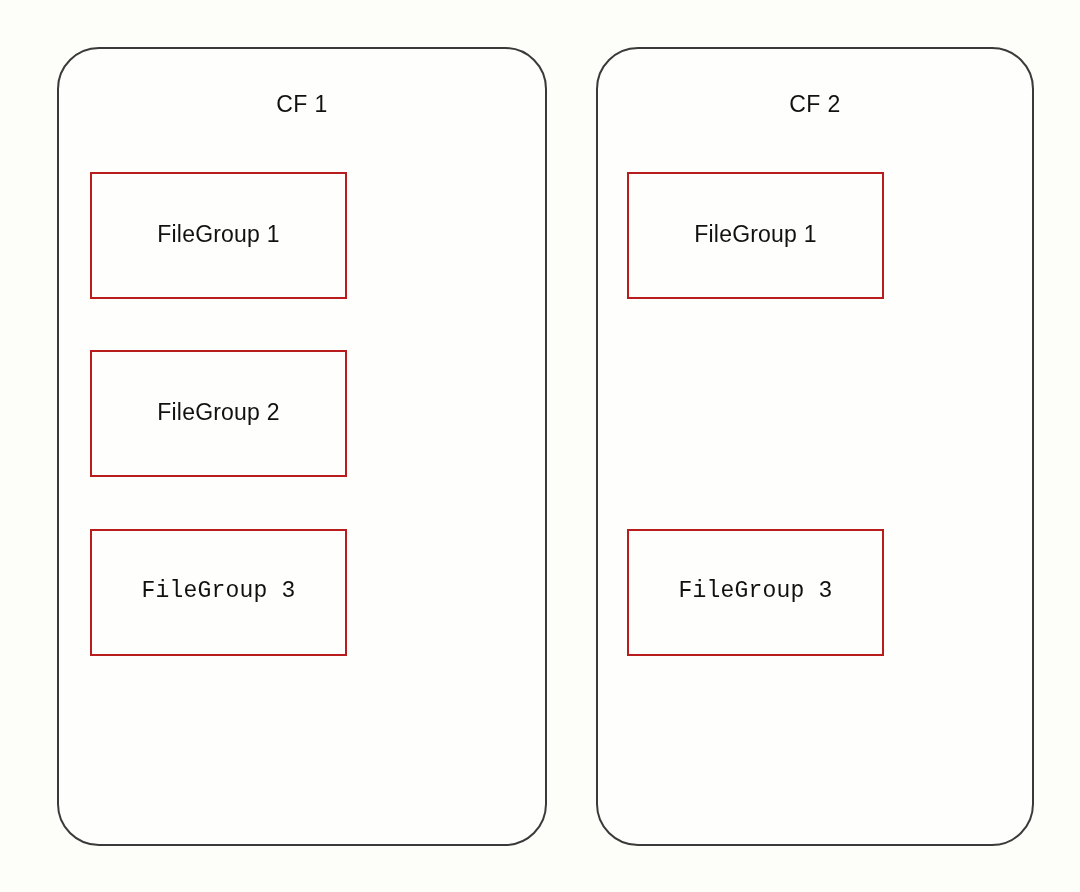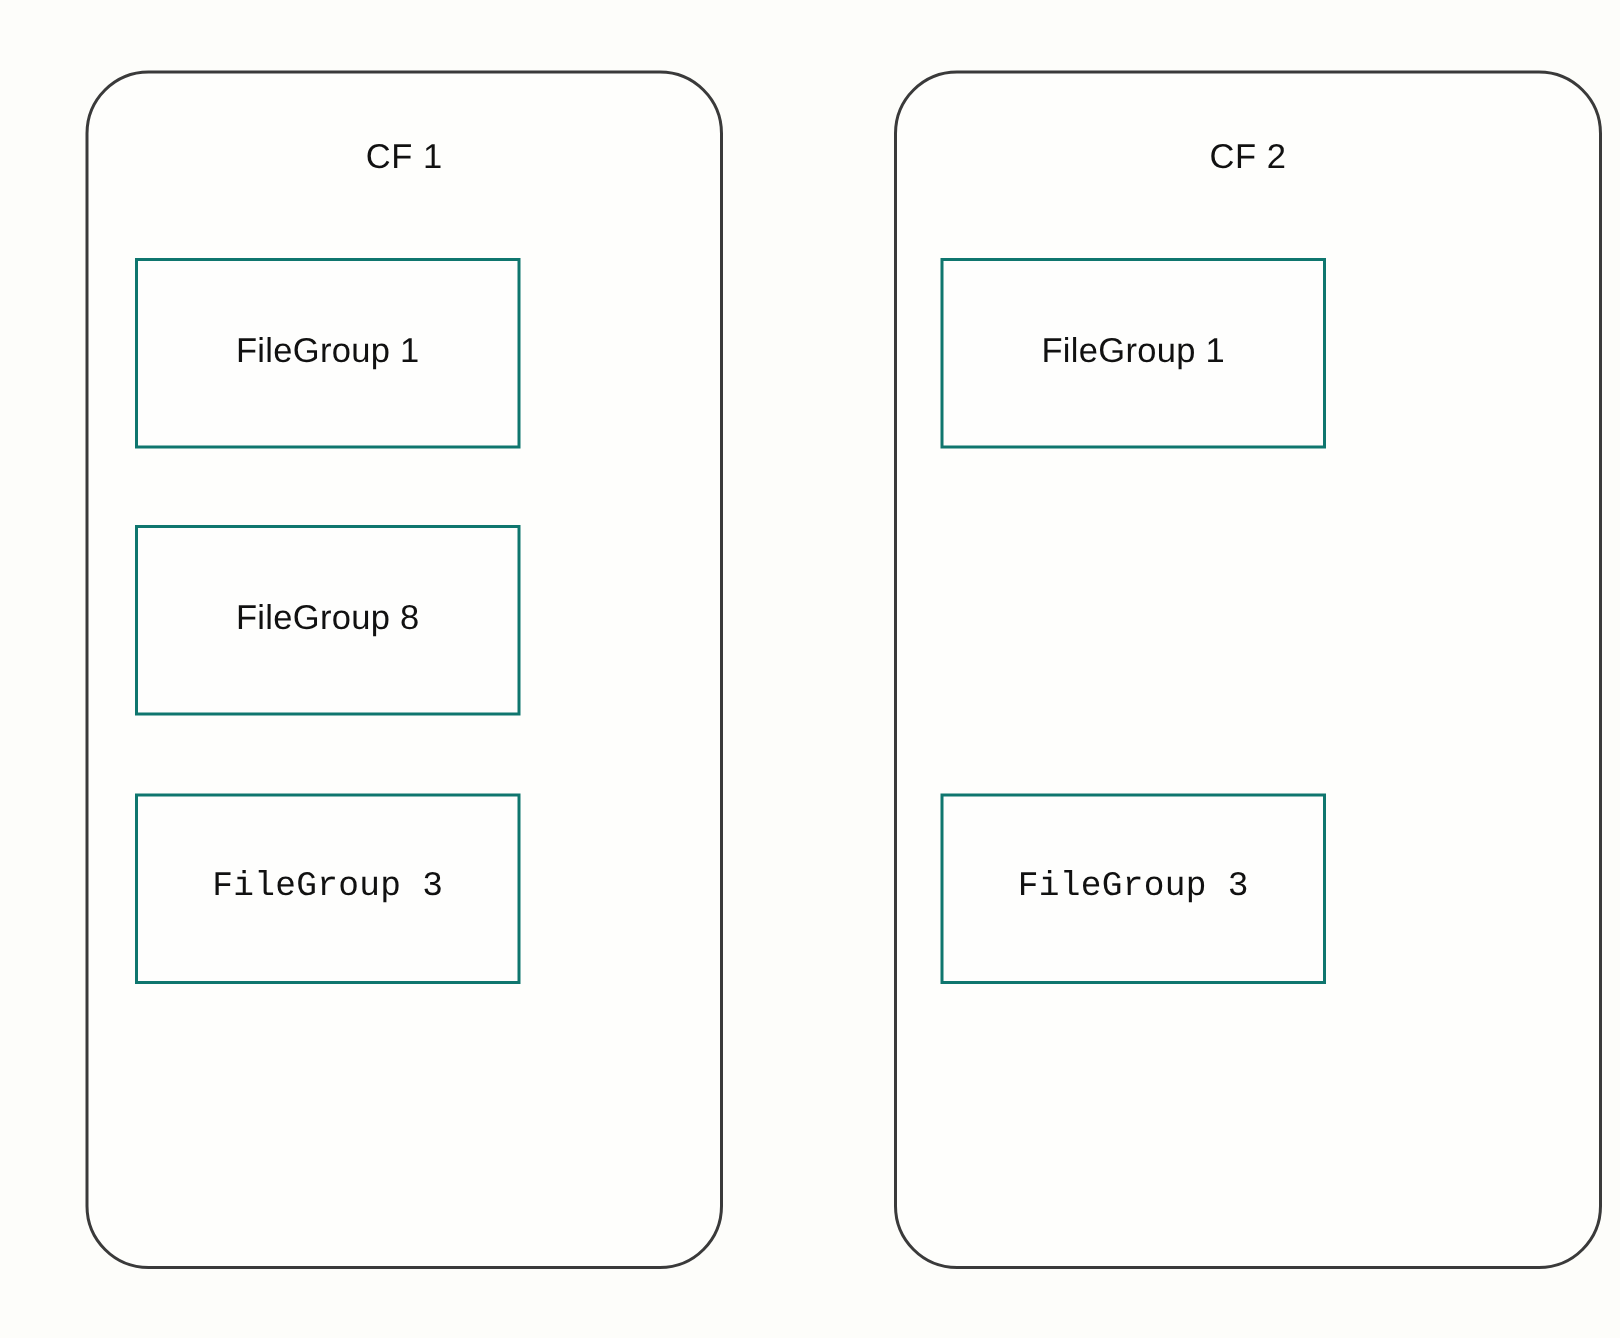--- a/index.html
+++ b/index.html
@@ -28,28 +28,28 @@
     position: absolute;
     box-sizing: border-box;
     border: 2px solid #3a3a3a;
     border-radius: 42px;
     background: #fefefc;
   }
 
   #cf-1 {
     left: 57px;
     top: 47px;
-    width: 425px;
+    width: 490px;
     height: 799px;
   }
 
   #cf-2 {
     left: 596px;
     top: 47px;
-    width: 472px;
+    width: 438px;
     height: 799px;
   }
 
   .cf-title {
     position: absolute;
     left: 0;
     right: 0;
     top: 44px;
     text-align: center;
     font-size: 23px;
@@ -67,21 +67,21 @@
     box-sizing: border-box;
   }
 
   .filegroup-box {
     position: absolute;
     left: 0;
     top: 0;
     width: 100%;
     height: 100%;
     box-sizing: border-box;
-    border: 2px solid #0f766e;
+    border: 2px solid #b91c1c;
     background: #fefefd;
   }
 
   .filegroup-label {
     position: absolute;
     left: 0;
     right: 0;
     top: 50%;
     transform: translateY(-58%);
     text-align: center;
@@ -115,21 +115,21 @@
     <div class="cf-title">CF 1</div>
 
     <div class="filegroup-slot slot-row-1">
       <div class="filegroup-box">
         <div class="filegroup-label">FileGroup 1</div>
       </div>
     </div>
 
     <div class="filegroup-slot slot-row-2">
       <div class="filegroup-box">
-        <div class="filegroup-label">FileGroup 8</div>
+        <div class="filegroup-label">FileGroup 2</div>
       </div>
     </div>
 
     <div class="filegroup-slot slot-row-3">
       <div class="filegroup-box">
         <div class="filegroup-label">FileGroup 3</div>
       </div>
     </div>
 
   </div>

